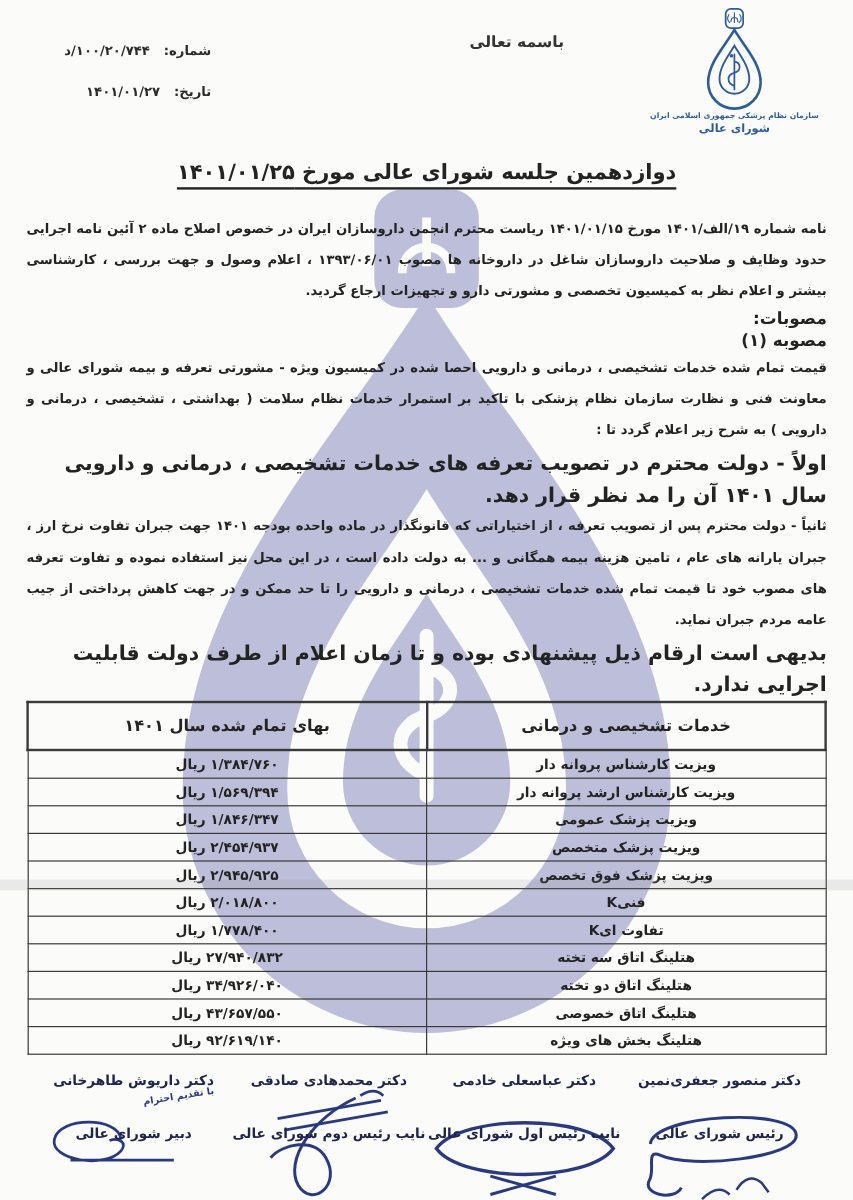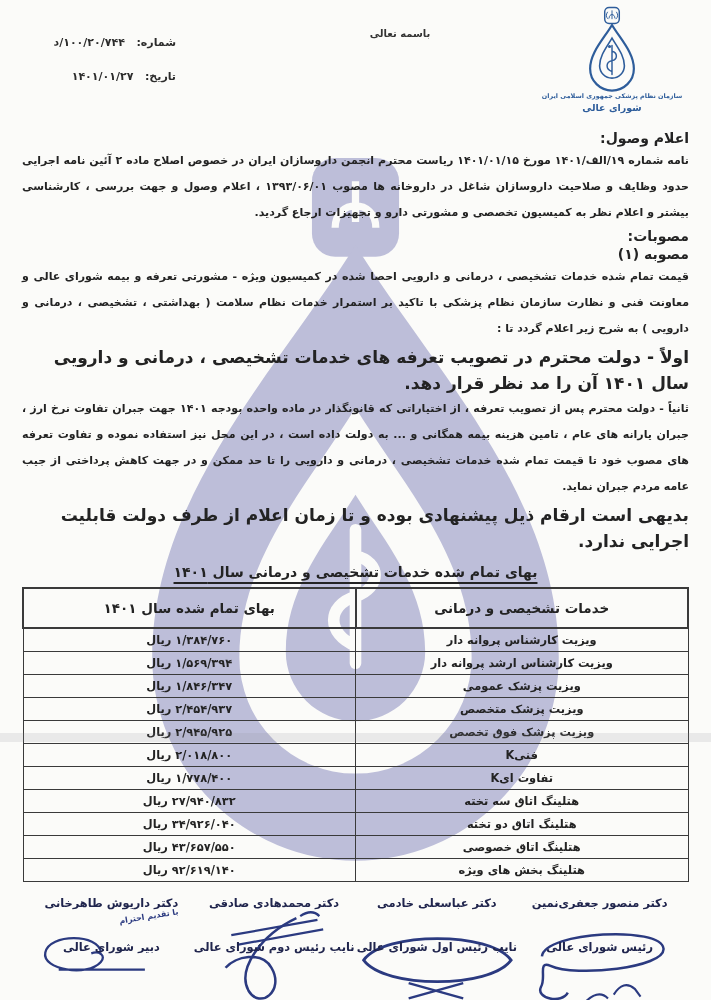--- a/index.html
+++ b/index.html
@@ -12,22 +12,22 @@
   
   .watermark{position:absolute;left:48px;top:158px;width:615px;height:755px;z-index:0;opacity:.9;}
   
   .header{position:relative;height:128px;}
   .logo-block{position:absolute;left:539px;top:6px;width:146px;text-align:center;}
   .logo-block svg{display:block;margin:0 auto;}
   .logo-caption-org{font-size:6.4px;font-weight:600;color:#2e5d9b;line-height:9px;}
   .logo-caption-council{font-size:9.5px;font-weight:700;color:#2e5d9b;line-height:13px;}
   .ref-block{position:absolute;left:16px;top:26px;width:160px;text-align:right;
              font-size:11px;font-weight:600;line-height:34px;color:#2c2c2c;}
-  .besmellah{position:absolute;left:330px;top:28px;width:140px;text-align:center;
-             font-size:10px;font-weight:600;color:#333;}
+  .besmellah{position:absolute;left:330px;top:28px;width:140px;
+             font-size:13px;font-weight:600;color:#333;}
   
   .main-title{text-align:center;font-size:17.5px;font-weight:700;margin:6px 0 24px;}
   .main-title span{text-decoration:underline;text-underline-offset:7px;text-decoration-thickness:1.5px;}
   
   .content{padding:0 22px;}
   .sec-h{font-size:14px;font-weight:700;margin:2px 0 2px;}
   .para{font-size:11px;font-weight:600;line-height:26px;text-align:justify;margin:0 0 2px;}
   .line{font-size:17px;font-weight:600;line-height:26px;text-align:right;margin:0;}
   
   .table-title{text-align:center;font-size:14px;font-weight:700;margin:10px 0 7px;}
@@ -85,35 +85,34 @@
           <span>شماره:</span>&nbsp;&nbsp;
           <span>۱۰۰/۲۰/۷۴۴/د</span>
         </div>
         <div>
           <span>تاریخ:</span>&nbsp;&nbsp;
           <span>۱۴۰۱/۰۱/۲۷</span>
         </div>
       </div>
     </div>
 
+    <div class="main-title">
+      <span>دوازدهمین جلسه شورای عالی مورخ ۱۴۰۱/۰۱/۲۵</span>
+    </div>
 
     <div class="content">
-      <div class="sec-h">اعلام وصول:</div>
       <p class="para">نامه شماره ۱۹/الف/۱۴۰۱ مورخ ۱۴۰۱/۰۱/۱۵ ریاست محترم انجمن داروسازان ایران در خصوص اصلاح ماده ۲ آئین نامه اجرایی حدود وظایف و صلاحیت داروسازان شاغل در داروخانه ها مصوب ۱۳۹۳/۰۶/۰۱ ، اعلام وصول و جهت بررسی ، کارشناسی بیشتر و اعلام نظر به کمیسیون تخصصی و مشورتی دارو و تجهیزات ارجاع گردید.</p>
 
       <div class="sec-h">مصوبات:</div>
       <div class="sec-h">مصوبه (۱)</div>
       <p class="para">قیمت تمام شده خدمات تشخیصی ، درمانی و دارویی احصا شده در کمیسیون ویژه - مشورتی تعرفه و بیمه شورای عالی و معاونت فنی و نظارت سازمان نظام پزشکی با تاکید بر استمرار خدمات نظام سلامت ( بهداشتی ، تشخیصی ، درمانی و دارویی ) به شرح زیر اعلام گردد تا :</p>
       <p class="line">اولاً - دولت محترم در تصویب تعرفه های خدمات تشخیصی ، درمانی و دارویی سال ۱۴۰۱ آن را مد نظر قرار دهد.</p>
       <p class="para">ثانیاً - دولت محترم پس از تصویب تعرفه ، از اختیاراتی که قانونگذار در ماده واحده بودجه ۱۴۰۱ جهت جبران تفاوت نرخ ارز ، جبران یارانه های عام ، تامین هزینه بیمه همگانی و ... به دولت داده است ، در این محل نیز استفاده نموده و تفاوت تعرفه های مصوب خود تا قیمت تمام شده خدمات تشخیصی ، درمانی و دارویی را تا حد ممکن و در جهت کاهش پرداختی از جیب عامه مردم جبران نماید.</p>
       <p class="line">بدیهی است ارقام ذیل پیشنهادی بوده و تا زمان اعلام از طرف دولت قابلیت اجرایی ندارد.</p>
 
-      <div class="table-title">
-        <span>بهای تمام شده خدمات تشخیصی و درمانی سال ۱۴۰۱</span>
-      </div>
 
       <table class="price">
         <thead>
           <tr>
             <th>خدمات تشخیصی و درمانی</th>
             <th>بهای تمام شده سال ۱۴۰۱</th>
           </tr>
         </thead>
         <tbody>
           <tr>

